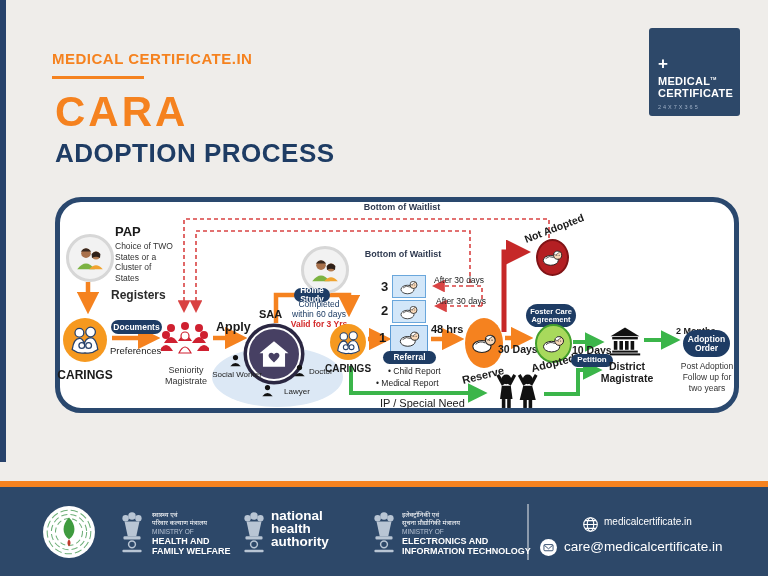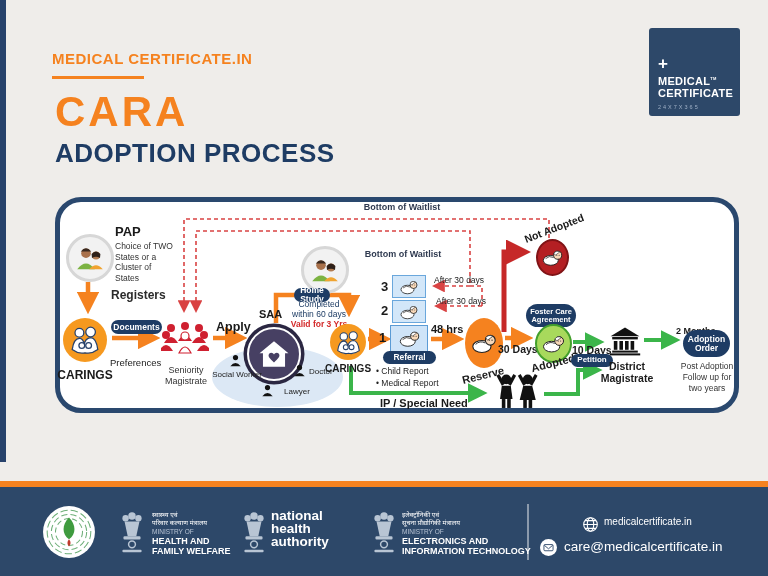--- a/index.html
+++ b/index.html
@@ -195,21 +195,21 @@
   <div class="lbl" style="left:115px;top:241px;width:62px;font-size:8.5px;line-height:10.5px;color:#333;">Choice of TWO States or a Cluster of States</div>
   <div class="lbl" style="left:99px;top:288px;font-size:12px;font-weight:700;color:#2b2b2b;padding-left:12px;">Registers</div>
 
   <div class="ell" style="left:63px;top:318px;width:44px;height:44px;background:#f6991f;">
     <svg width="32" height="32">
         <use href="#family"></use>
       </svg>
   </div>
   <div class="lbl c" style="left:55px;top:368px;width:60px;font-size:12px;font-weight:800;">CARINGS</div>
   <div class="pill" style="left:111px;top:320px;width:51px;height:14px;font-size:8.5px;">Documents</div>
-  <div class="lbl" style="left:110px;top:345px;font-size:9.5px;color:#222;margin-top:12px;">Preferences</div>
+  <div class="lbl" style="left:110px;top:345px;font-size:9.5px;color:#222;">Preferences</div>
 
   <div class="abs" style="left:161px;top:320px;">
     <svg width="48" height="36">
         <use href="#crowd"></use>
       </svg>
   </div>
   <div class="lbl c" style="left:152px;top:365px;width:68px;font-size:9px;line-height:11px;color:#333;">Seniority Magistrate</div>
   <div class="lbl" style="left:216px;top:320px;font-size:12.5px;font-weight:700;">Apply</div>
 
   <div class="abs" style="left:212px;top:347px;width:131px;height:60px;background:#dce8f5;border-radius:50%;"></div>
@@ -264,21 +264,21 @@
   <div class="abs" style="left:390px;top:325px;width:38px;height:27px;background:#cfe4f8;border:1.5px solid #5b9bd5;display:flex;align-items:center;justify-content:center;box-sizing:border-box;">
     <svg width="23" height="23">
         <use href="#baby"></use>
       </svg>
   </div>
   <div class="lbl" style="left:434px;top:275px;font-size:8.5px;color:#222;">After 30 days</div>
   <div class="lbl" style="left:436px;top:296px;font-size:8.5px;color:#222;">After 30 days</div>
   <div class="lbl" style="left:431px;top:323px;font-size:11px;font-weight:800;">48 hrs</div>
 
   <div class="pill" style="left:383px;top:351px;width:53px;height:13px;font-size:8.5px;">Referral</div>
-  <div class="lbl" style="left:376px;top:366px;width:72px;font-size:8.5px;color:#222;">•  Child Report</div>
+  <div class="lbl" style="left:388px;top:366px;width:72px;font-size:8.5px;color:#222;">•  Child Report</div>
   <div class="lbl" style="left:376px;top:378px;width:72px;font-size:8.5px;color:#222;">•  Medical Report</div>
 
   <div class="ell" style="left:465px;top:318px;width:38px;height:50px;background:#f5821f;">
     <svg width="28" height="28">
         <use href="#baby"></use>
       </svg>
   </div>
   <div class="lbl c" style="left:457px;top:369px;width:52px;font-size:11px;font-weight:800;transform:rotate(-14deg);">Reserve</div>
   <div class="ell" style="left:536px;top:239px;width:33px;height:37px;background:#b41f23;border:2px solid #801316;box-sizing:border-box;">
     <svg width="23" height="23">
@@ -302,21 +302,21 @@
       <use href="#bank"></use>
     </svg>
   <div class="lbl c" style="left:596px;top:360px;width:62px;font-size:10.5px;font-weight:800;line-height:12px;">District Magistrate</div>
   <div class="lbl" style="left:676px;top:326px;font-size:9px;font-weight:700;">2 Months</div>
   <div class="pill" style="left:683px;top:330px;width:47px;height:27px;border-radius:14px;font-size:8.5px;padding:0 4px;box-sizing:border-box;">Adoption Order</div>
   <div class="lbl c" style="left:676px;top:361px;width:62px;font-size:8.5px;line-height:11px;color:#333;">Post Adoption Follow up for two years</div>
 
   <svg class="abs" width="50" height="38" style="left:492px;top:372px;">
       <use href="#kids"></use>
     </svg>
-  <div class="lbl" style="left:380px;top:397px;font-size:11px;font-weight:700;">IP / Special Need</div>
+  <div class="lbl" style="left:380px;top:397px;font-size:11px;font-weight:400;">IP / Special Need</div>
 
   <div class="abs" style="left:0;top:481px;width:768px;height:6px;background:#f5821f;"></div>
   <div class="abs" style="left:0;top:487px;width:768px;height:89px;background:#2d4869;"></div>
 
   <svg class="abs" width="54" height="54" style="left:42px;top:505px;">
       <use href="#abdm"></use>
     </svg>
 
   <svg class="abs" width="32" height="48" style="left:116px;top:507px;">
       <use href="#emblem"></use>

